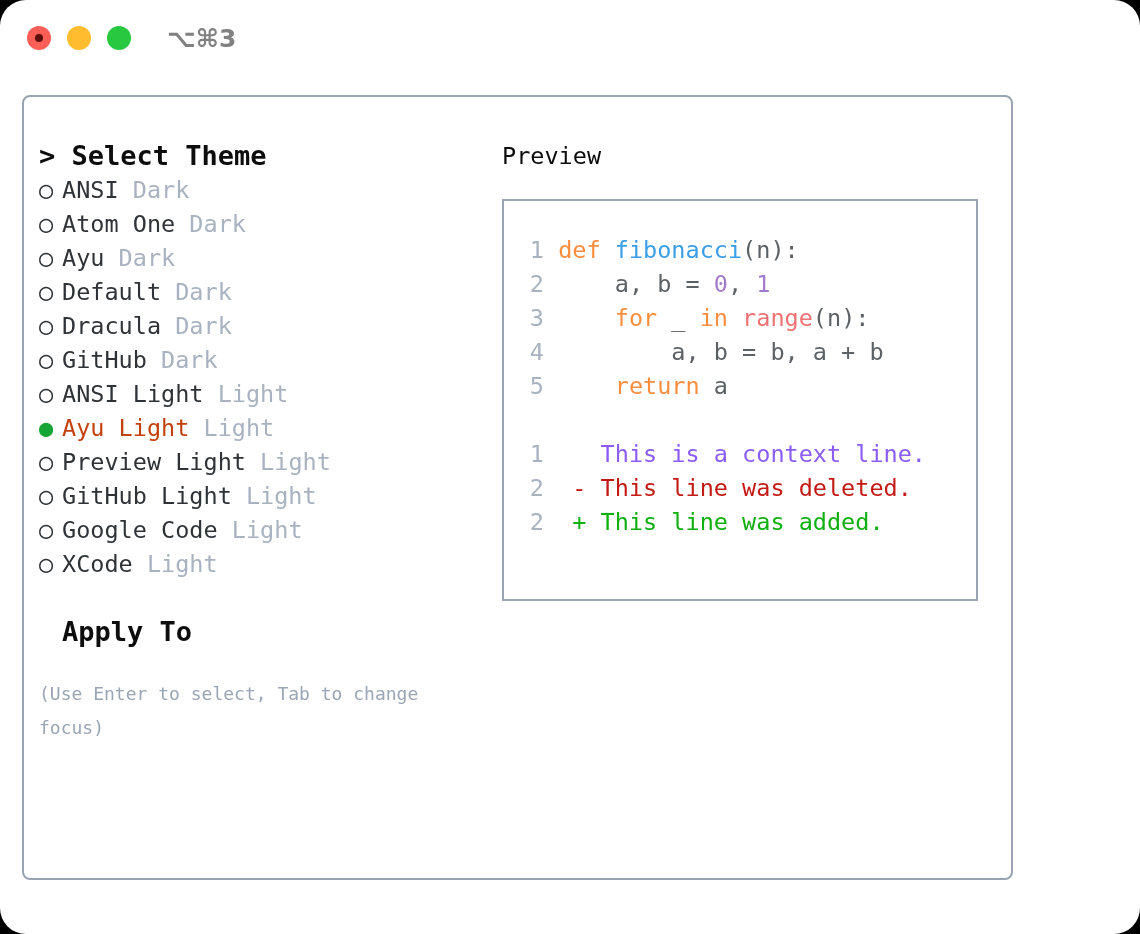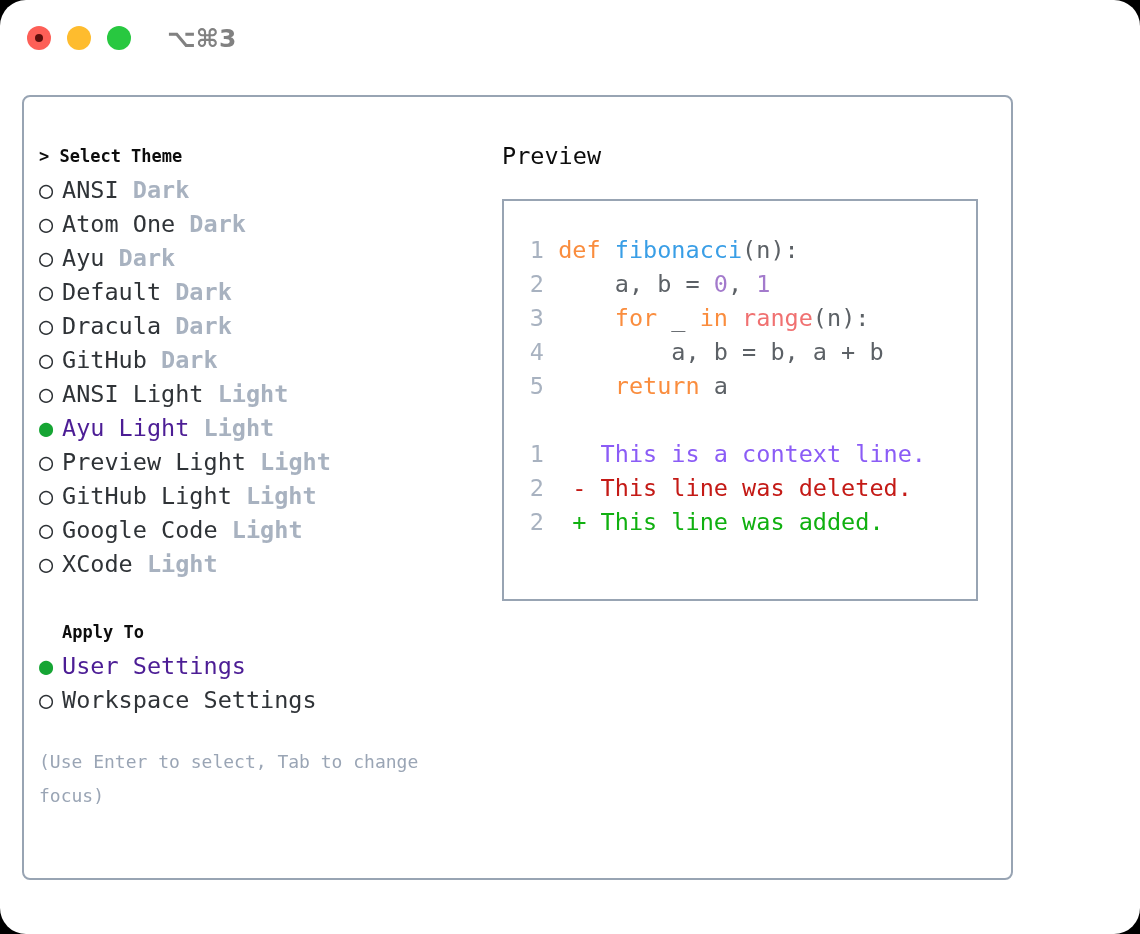--- a/index.html
+++ b/index.html
@@ -85,43 +85,42 @@
   }
 
   
   #left-col {
     position: absolute;
     left: 15px;
     top: 42px;
     width: 440px;
   }
   .section-title {
-    font-size: 17px;
+    font-size: 27px;
     font-weight: bold;
     color: #0d0d0d;
     line-height: 34px;
     white-space: pre;
   }
   .opt-row {
     font-size: 23.5px;
     line-height: 34px;
     white-space: pre;
     color: #2f3337;
   }
   .bullet {
     display: inline-block;
     width: 23px;
   }
   .bullet.off { color: #2f3337; }
   .bullet.on  { color: #16a534; }
-  .opt-row.selected .opt-label { color: #4c1d95; }
+  .opt-row.selected .opt-label { color: #c2410c; }
   .opt-label { color: #2f3337; }
   .opt-tag {
     color: #a8b2c0;
-    font-weight: bold;
   }
   .spacer-sm { height: 34px; }
   .spacer-hint { height: 28px; }
   .indent-title {
     padding-left: 23px;
   }
   #hint {
     font-size: 18px;
     line-height: 34px;
     color: #9aa5b5;
@@ -209,24 +208,20 @@
           <div class="opt-row selected"><span class="bullet on">●</span><span class="opt-label">Ayu Light</span><span class="opt-tag"> Light</span></div>
           <div class="opt-row"><span class="bullet off">○</span><span class="opt-label">Preview Light</span><span class="opt-tag"> Light</span></div>
           <div class="opt-row"><span class="bullet off">○</span><span class="opt-label">GitHub Light</span><span class="opt-tag"> Light</span></div>
           <div class="opt-row"><span class="bullet off">○</span><span class="opt-label">Google Code</span><span class="opt-tag"> Light</span></div>
           <div class="opt-row"><span class="bullet off">○</span><span class="opt-label">XCode</span><span class="opt-tag"> Light</span></div>
         </div>
 
       <div class="spacer-sm"></div>
 
       <div class="section-title indent-title">Apply To</div>
-      <div id="scope-list">
-          <div class="opt-row selected"><span class="bullet on">●</span><span class="opt-label">User Settings</span></div>
-          <div class="opt-row"><span class="bullet off">○</span><span class="opt-label">Workspace Settings</span></div>
-        </div>
 
       <div class="spacer-hint"></div>
       <div id="hint">(Use Enter to select, Tab to change focus)</div>
     </div>
 
     <div id="right-col">
       <div id="preview-title">Preview</div>
       <div id="preview-box">
         <div id="code"><div><span class="ln">1</span><span> </span><span class="tok-kw">def </span><span class="tok-fn">fibonacci</span><span class="tok-plain">(n):</span></div><div><span class="ln">2</span><span> </span><span class="tok-plain">    a, b = </span><span class="tok-num">0</span><span class="tok-plain">, </span><span class="tok-num">1</span></div><div><span class="ln">3</span><span> </span><span class="tok-plain">    </span><span class="tok-kw">for</span><span class="tok-plain"> _ </span><span class="tok-kw">in</span><span class="tok-plain"> </span><span class="tok-call">range</span><span class="tok-plain">(n):</span></div><div><span class="ln">4</span><span> </span><span class="tok-plain">        a, b = b, a + b</span></div><div><span class="ln">5</span><span> </span><span class="tok-plain">    </span><span class="tok-kw">return</span><span class="tok-plain"> a</span></div><div class="blank-line"></div><div><span class="ln">1</span><span>  </span><span class="diff-ctx"> </span><span class="diff-ctx"> This is a context line.</span></div><div><span class="ln">2</span><span>  </span><span class="diff-del">-</span><span class="diff-del"> This line was deleted.</span></div><div><span class="ln">2</span><span>  </span><span class="diff-add">+</span><span class="diff-add"> This line was added.</span></div></div>
       </div>

